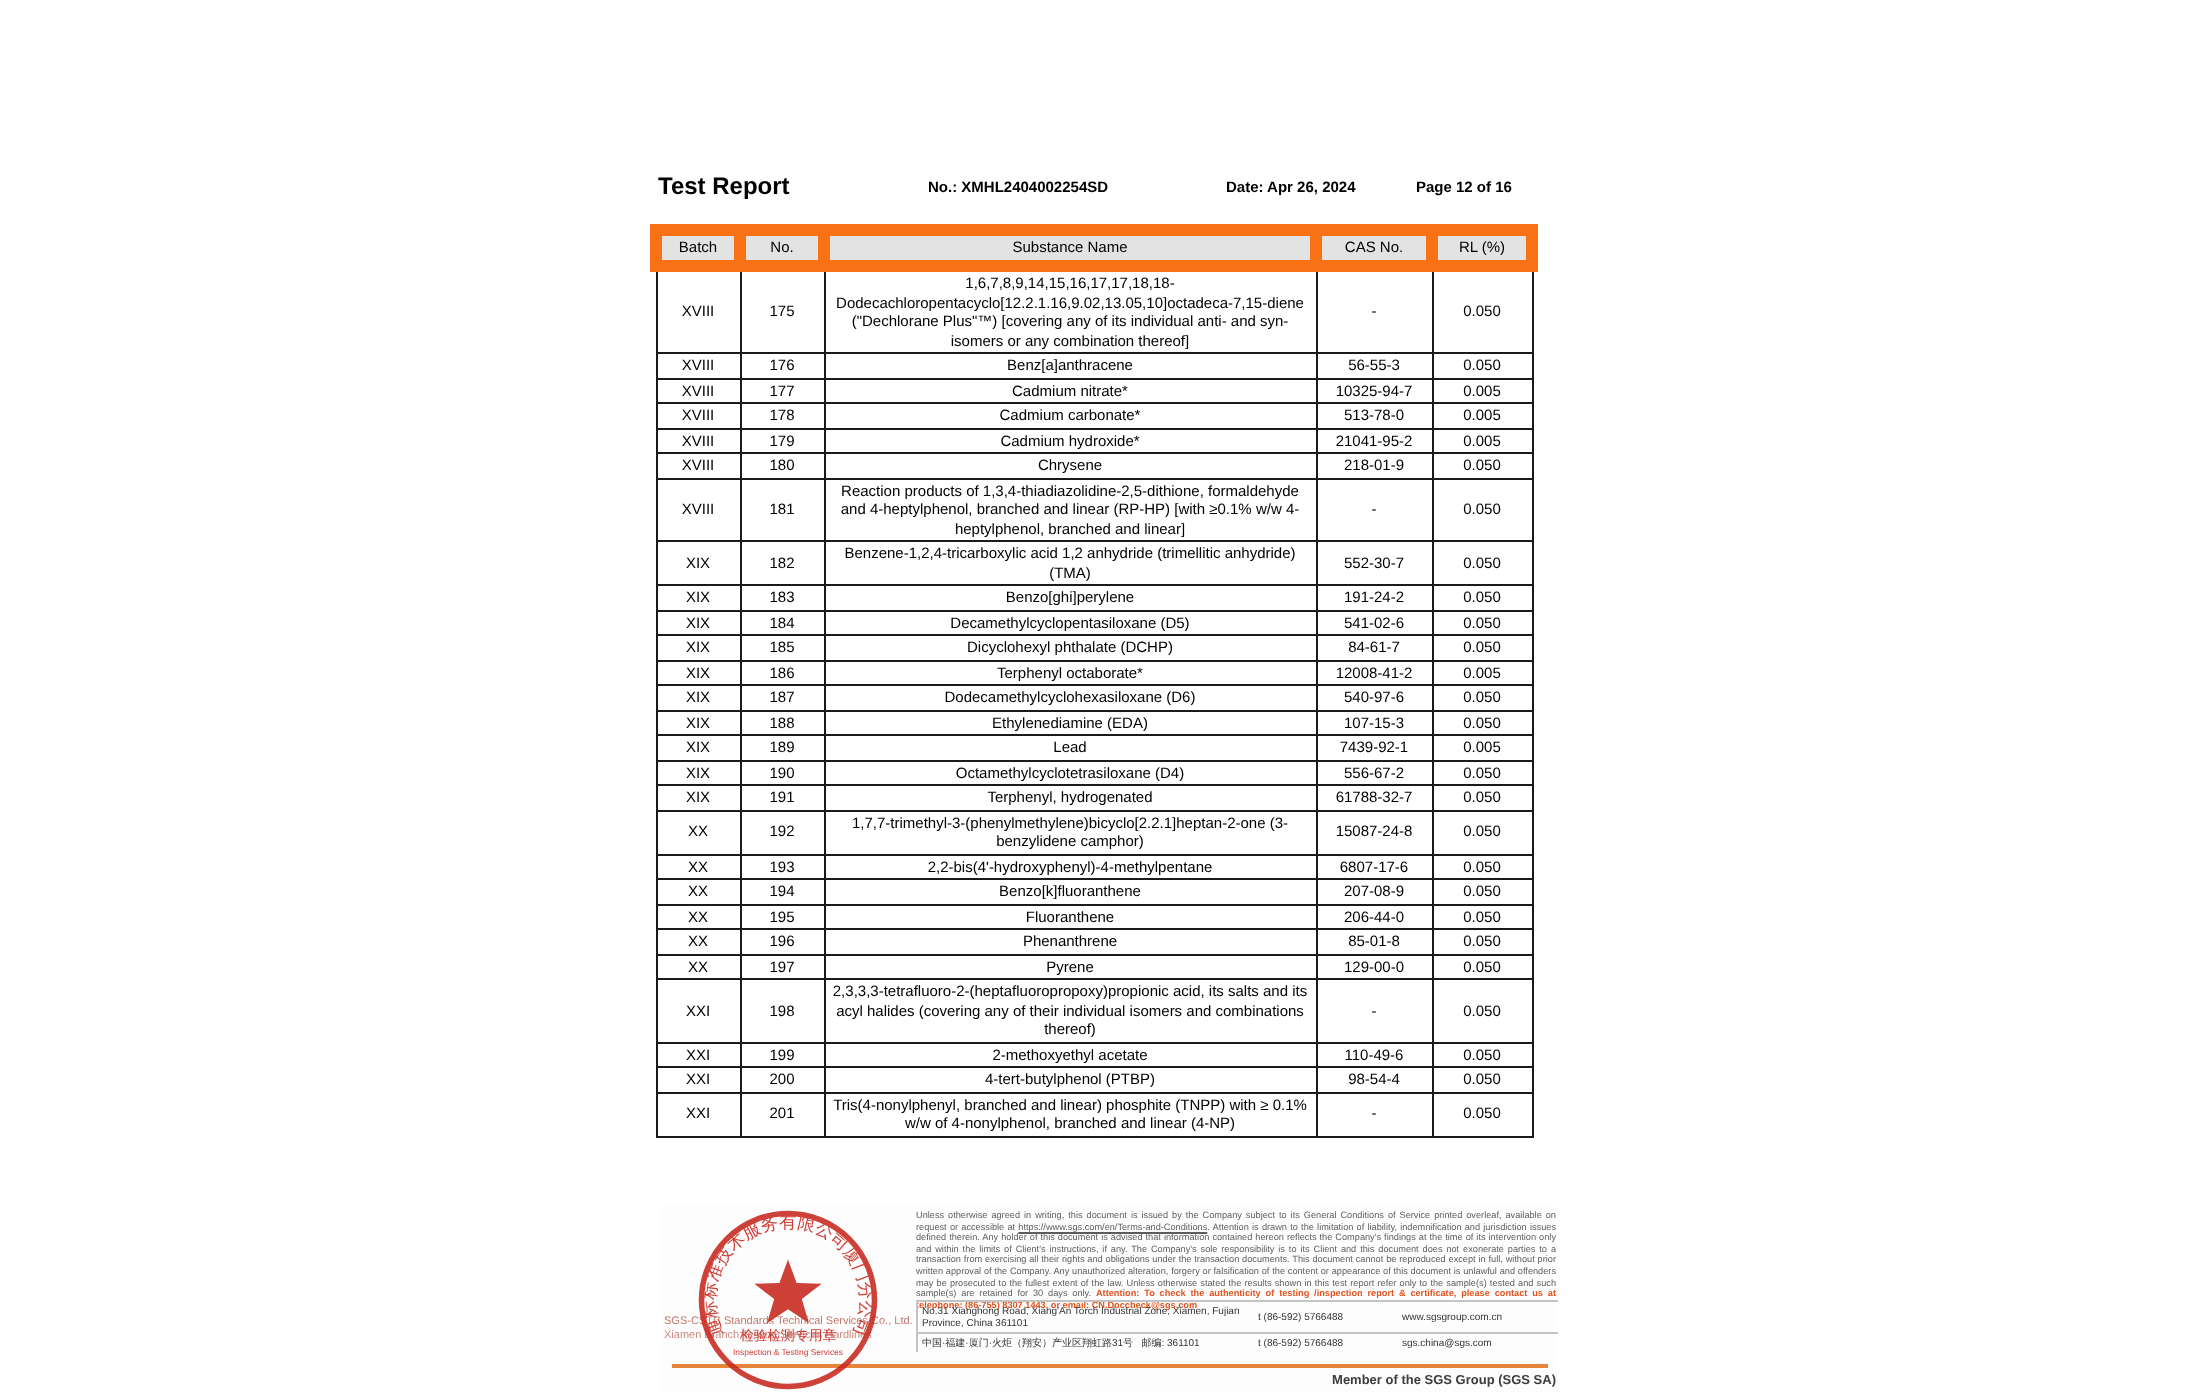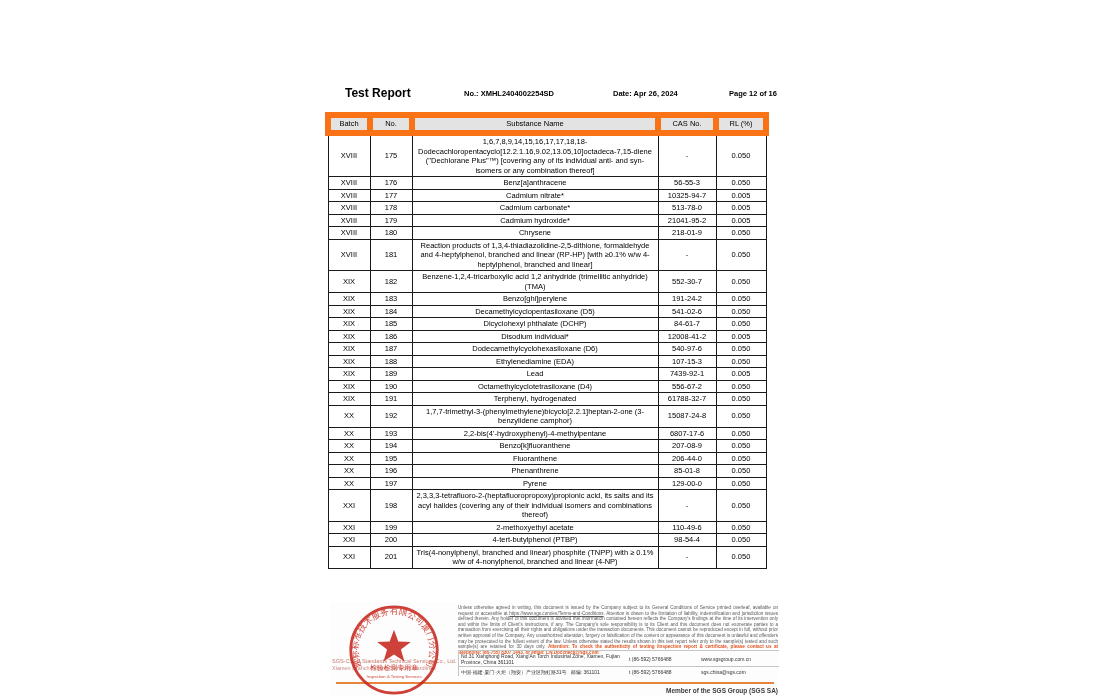--- a/index.html
+++ b/index.html
@@ -9,24 +9,24 @@
 
   
   .logo{position:absolute;left:333px;top:8px;width:130px;height:70px;}
   .logo-text{position:absolute;left:6px;top:6px;font-size:54px;line-height:54px;
              font-weight:bold;color:#6d6e71;letter-spacing:-2px;
              transform:scaleX(0.62);transform-origin:left top;white-space:nowrap;}
   .logo-vline{position:absolute;left:97px;top:-4px;width:2px;height:70px;background:#f37021;}
   .logo-hline{position:absolute;left:-1px;top:53px;width:119px;height:2px;background:#f37021;}
 
   
-  .rpt-title{position:absolute;left:345px;top:86px;font-size:12px;font-weight:bold;}
+  .rpt-title{position:absolute;left:329px;top:86px;font-size:12px;font-weight:bold;}
   .rpt-no{position:absolute;left:464px;top:89px;font-size:7.5px;font-weight:bold;}
   .rpt-date{position:absolute;left:613px;top:89px;font-size:7.5px;font-weight:bold;}
-  .rpt-page{position:absolute;left:729px;top:89px;font-size:7.5px;font-weight:bold;}
+  .rpt-page{position:absolute;left:708px;top:89px;font-size:7.5px;font-weight:bold;}
 
   
   table.subst{position:absolute;left:325px;top:112px;width:438px;
               border-collapse:collapse;border:1.5px solid #1a1a1a;
               font-size:7.5px;line-height:9.5px;table-layout:fixed;}
   table.subst th{background:#e3e3e3;border:6px solid #f97316;font-weight:normal;
                  padding:1px 2px;height:10px;}
   table.subst td{border:1px solid #1a1a1a;text-align:center;padding:1px 2px;
                  word-wrap:break-word;}
   col.c-batch{width:42px;}col.c-no{width:42px;}col.c-sub{width:246px;}
@@ -154,21 +154,21 @@
         <tr>
           <td>XIX</td>
           <td>185</td>
           <td>Dicyclohexyl phthalate (DCHP)</td>
           <td>84-61-7</td>
           <td>0.050</td>
         </tr>
         <tr>
           <td>XIX</td>
           <td>186</td>
-          <td>Disodium individual*</td>
+          <td>Terphenyl octaborate*</td>
           <td>12008-41-2</td>
           <td>0.005</td>
         </tr>
         <tr>
           <td>XIX</td>
           <td>187</td>
           <td>Dodecamethylcyclohexasiloxane (D6)</td>
           <td>540-97-6</td>
           <td>0.050</td>
         </tr>

